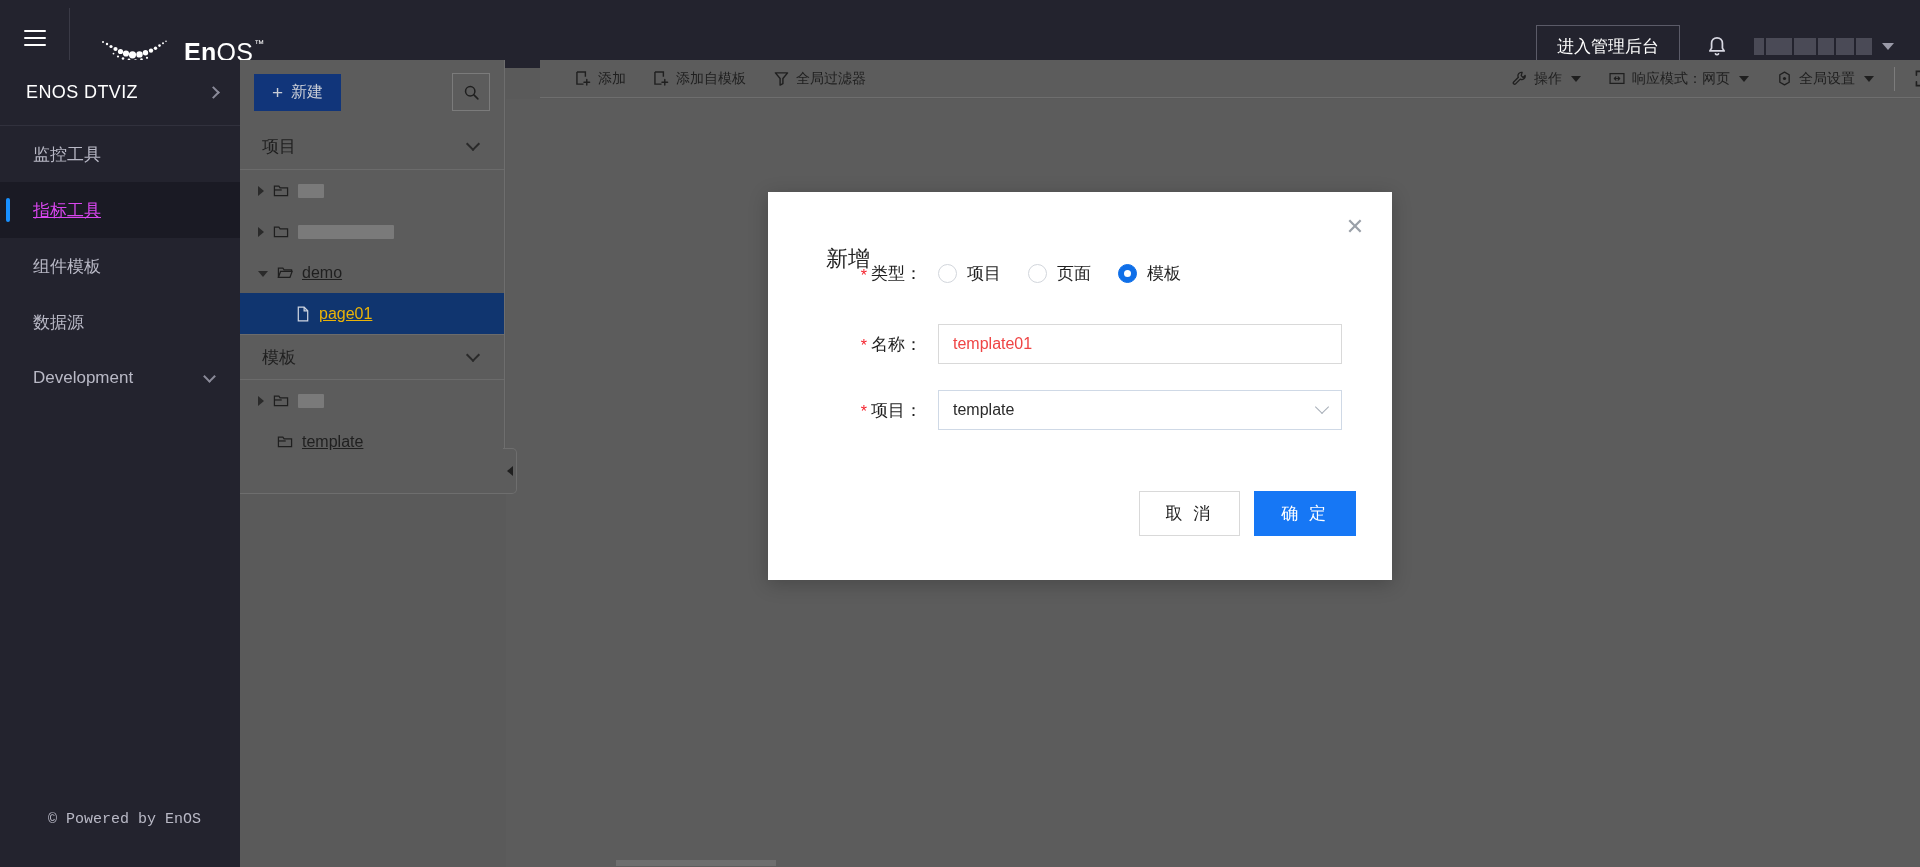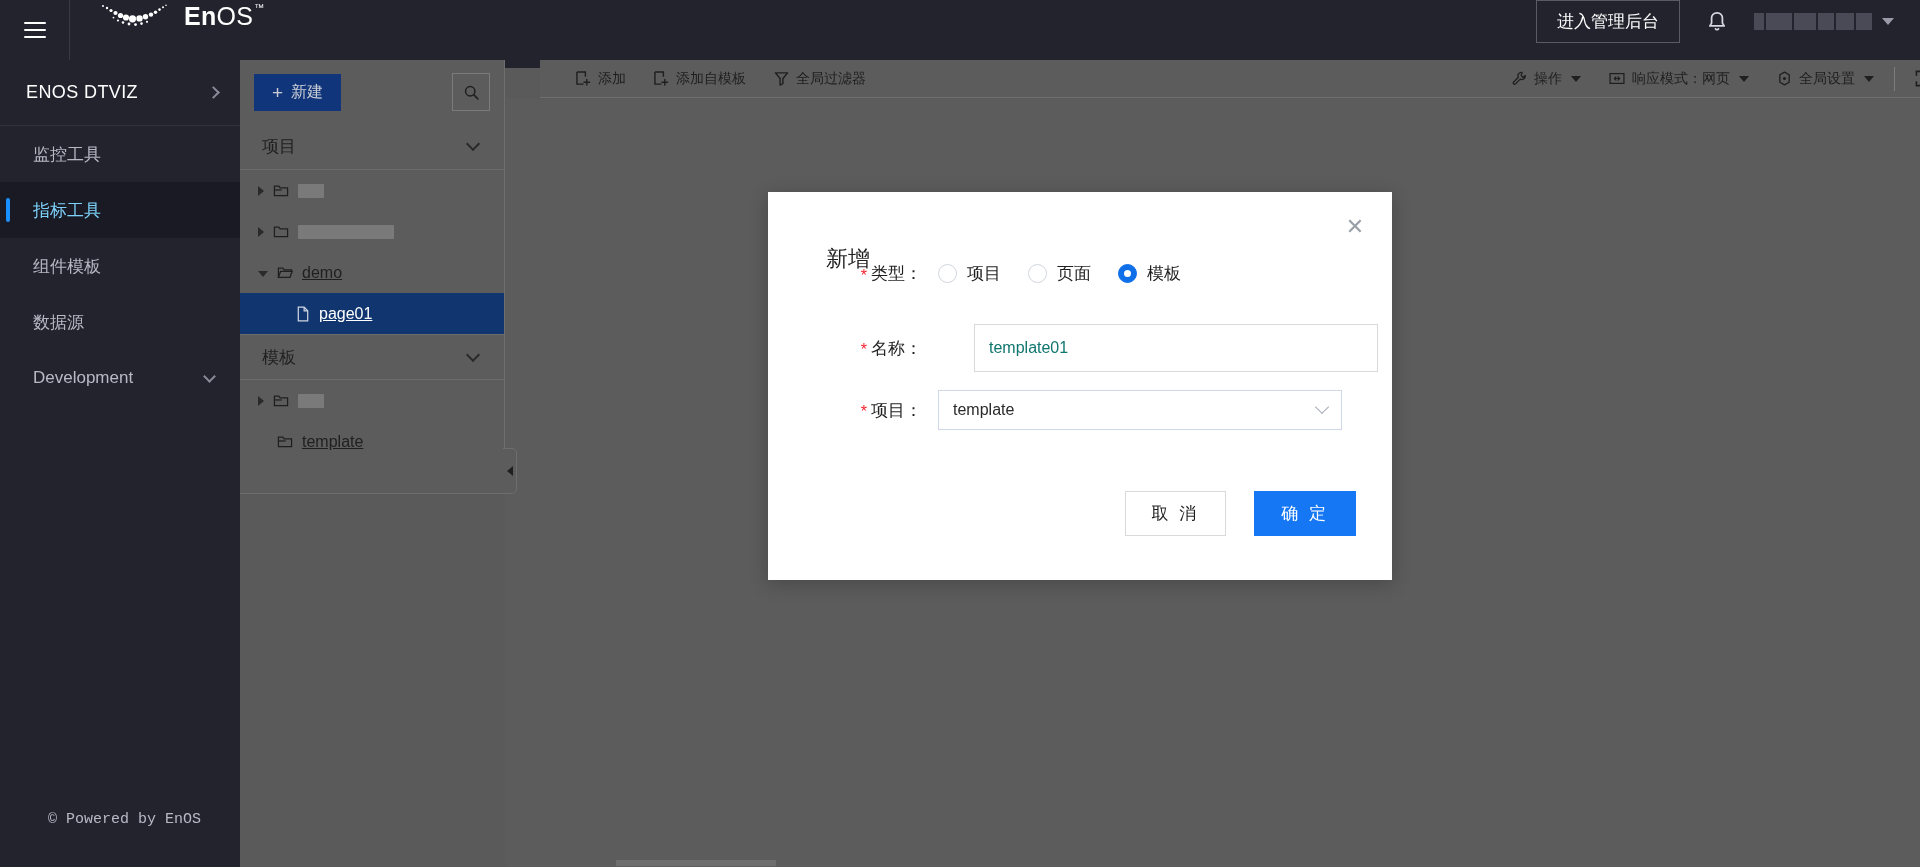--- a/index.html
+++ b/index.html
@@ -9,21 +9,21 @@
     font-family: "Liberation Sans", "DejaVu Sans", sans-serif;
     overflow: hidden;
     background: #5a5a5a;
   }
 
   
   .topbar {
     position: absolute; top: 0; left: 0;
     width: 1920px; height: 68px;
     background: #23232e;
-    display: flex; align-items: flex-start;
+    display: flex; align-items: flex-end;
   }
   .hamburger {
     width: 70px; height: 60px;
     display: flex; flex-direction: column; align-items: center; justify-content: center;
     gap: 5px; cursor: pointer;
     border-right: 1px solid #3a3a46;
   }
   .hamburger span { display:block; width: 22px; height: 2px; background: #fff; border-radius: 1px; }
 
   .brand { display:flex; align-items:center; padding-left: 28px; gap: 10px; }
@@ -64,21 +64,21 @@
   }
   .leftnav-head-title { color:#fff; font-size: 18px; letter-spacing: .4px; }
   .chev-right {
     width: 9px; height: 9px; border-top: 2px solid #8a8a99; border-right: 2px solid #8a8a99;
     transform: rotate(45deg);
   }
   .nav-item {
     height: 56px; display:flex; align-items:center; padding-left: 33px;
     font-size: 17px; color:#b9b9c6; cursor:pointer; position:relative;
   }
-  .nav-item.active { background:#1a1a24; color:#7dd3fc; }
+  .nav-item.active { background:#1a1a24; color:#d946ef;text-decoration:underline; }
   .nav-item.active::before {
     content:""; position:absolute; left: 6px; top: 16px; width: 4px; height: 24px;
     background:#1890ff; border-radius:2px;
   }
   .nav-item .chev-dn {
     width: 9px; height: 9px; border-bottom: 2px solid #8a8a99; border-right: 2px solid #8a8a99;
     transform: rotate(45deg); margin-left: auto; margin-right: 26px; margin-top:-4px;
   }
   .leftnav-footer {
     position:absolute; bottom: 0; left: 0; width: 240px; height: 96px;
@@ -109,21 +109,21 @@
     border-bottom: 1px solid #6b6b6b;
   }
   .grp-chev {
     width: 10px; height: 10px; border-bottom: 2px solid #2a2a2a; border-right: 2px solid #2a2a2a;
     transform: rotate(45deg); margin-top:-5px;
   }
   .tree-row {
     height: 41px; display:flex; align-items:center; gap: 9px; font-size: 16px;
     color:#1f1f1f; cursor:pointer; padding-left: 18px; text-decoration: underline;
   }
-  .tree-row.selected { background:#10356f; color:#ffffff; }
+  .tree-row.selected { background:#10356f; color:#eab308; }
   .tree-row.indent { padding-left: 56px; }
   .tw-arrow {
     width:0;height:0; border-top: 5px solid transparent; border-bottom: 5px solid transparent;
     border-left: 6px solid #2a2a2a; flex: none;
   }
   .tw-arrow.open {
     border-left: 5px solid transparent; border-right: 5px solid transparent;
     border-top: 6px solid #2a2a2a; border-bottom: none; margin-top: 3px;
   }
   .redact { display:inline-block; height: 14px; background:#7a7a7a; border-radius:1px; }
@@ -192,37 +192,36 @@
   .radio { display:flex; align-items:center; gap: 10px; font-size: 17px; color:#1f1f1f; cursor:pointer; }
   .radio .dot {
     width: 19px; height: 19px; border-radius:50%; border: 1px solid #d2d6dc; background:#fff;
     display:flex; align-items:center; justify-content:center; flex:none;
   }
   .radio.checked .dot { border-color:#0f6fe8; background:#0f6fe8; }
   .radio.checked .dot::after {
     content:""; width: 7px; height: 7px; border-radius:50%; background:#fff;
   }
   .text-input {
-    width: 404px; height: 48px; border: 1px solid #d9d9d9; background:#fff;
-    font-size: 16px; color:#0f766e; padding: 0 14px; font-family: inherit;
+    width: 404px; height: 40px; border: 1px solid #d9d9d9; background:#fff;
+    font-size: 16px; color:#ef4444; padding: 0 14px; font-family: inherit;
     outline: none;
-    margin-left: 36px;
   }
   .select-box {
     width: 404px; height: 40px; border: 1px solid #cfd9e6; background:#fff;
     font-size: 16px; color:#2a2a2a; padding: 0 14px; display:flex; align-items:center;
     cursor:pointer;
   }
   .select-caret {
     margin-left:auto; width: 10px; height: 10px;
     border-bottom: 1.6px solid #a7aeb8; border-right: 1.6px solid #a7aeb8;
     transform: rotate(45deg); margin-top: -6px;
   }
   .modal-footer {
-    position:absolute; right: 36px; bottom: 44px; display:flex; gap: 28px;
+    position:absolute; right: 36px; bottom: 44px; display:flex; gap: 14px;
   }
   .btn {
     font-size: 17px; padding: 10px 26px; cursor:pointer; font-family: inherit;
     border: 1px solid #d9d9d9; background:#fff; color:#1f1f1f; letter-spacing: 3px;
   }
   .btn.primary { background:#1677f5; border-color:#1677f5; color:#fff; }
 </style>
 </head>
 <body>
 

